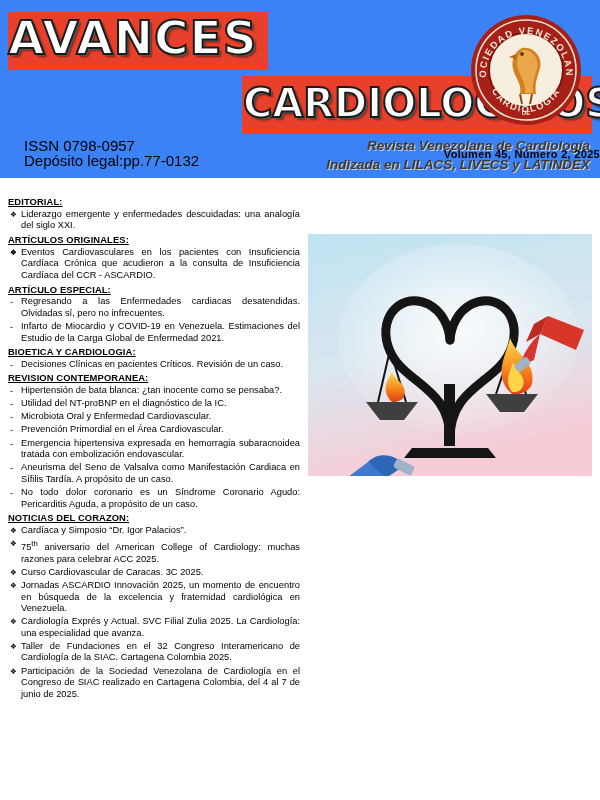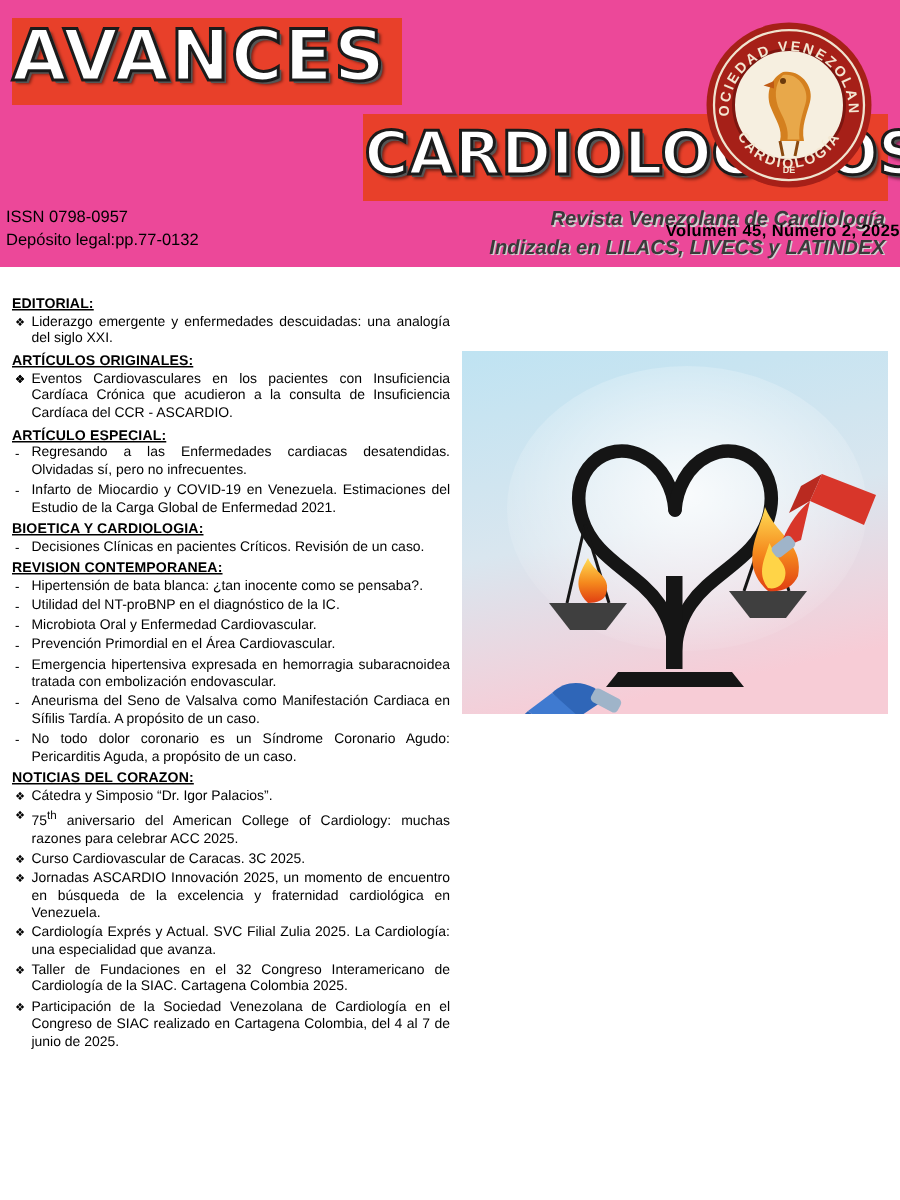--- a/index.html
+++ b/index.html
@@ -13,21 +13,21 @@
     font-family: "Liberation Sans", sans-serif;
     color: #000000;
     overflow: hidden;
     position: relative;
   }
 
   
   .masthead {
     position: relative;
     height: 178px;
-    background: #ec4899;
+    background: #3b82f6;
   }
   .red-bar-top {
     position: absolute;
     left: 8px;
     top: 12px;
     width: 260px;
     height: 58px;
     background: #e8402a;
   }
   .red-bar-bottom {
@@ -67,23 +67,23 @@
     line-height: 58px;
     color: #ffffff;
     -webkit-text-stroke: 2px #1b1b1b;
     text-shadow:
        2px 2px 0 #555,
        3px 3px 2px rgba(0,0,0,.45);
     white-space: nowrap;
   }
   .issn-block {
     position: absolute;
-    left: 4px;
+    left: 24px;
     top: 138px;
-    font-size: 11px;
+    font-size: 15px;
     line-height: 15px;
     color: #000;
   }
   .subtitle-block {
     position: absolute;
     right: 10px;
     top: 136px;
     text-align: right;
     font-family: "Liberation Sans", sans-serif;
     font-weight: bold;
@@ -217,21 +217,21 @@
         <li><span class="bullet">-</span><span>Microbiota Oral y Enfermedad Cardiovascular.</span></li>
         <li><span class="bullet">-</span><span>Prevención Primordial en el Área Cardiovascular.</span></li>
       </ul>
       <ul class="items dash">
         <li><span class="bullet">-</span><span>Emergencia hipertensiva expresada en hemorragia subaracnoidea tratada con embolización endovascular.</span></li>
         <li><span class="bullet">-</span><span>Aneurisma del Seno de Valsalva como Manifestación Cardiaca en Sífilis Tardía. A propósito de un caso.</span></li>
         <li><span class="bullet">-</span><span>No todo dolor coronario es un Síndrome Coronario Agudo: Pericarditis Aguda, a propósito de un caso.</span></li>
       </ul>
       <div class="sect-head">NOTICIAS DEL CORAZON:</div>
       <ul class="items">
-        <li><span class="bullet">❖</span><span>Cátedra y Simposio “Dr. Igor Palacios”.</span></li>
+        <li><span class="bullet">❖</span><span>Cardíaca y Simposio “Dr. Igor Palacios”.</span></li>
         <li><span class="bullet">❖</span><span>75<sup>th</sup> aniversario del American College of Cardiology: muchas razones para celebrar ACC 2025.</span></li>
         <li><span class="bullet">❖</span><span>Curso Cardiovascular de Caracas. 3C 2025.</span></li>
         <li><span class="bullet">❖</span><span>Jornadas ASCARDIO Innovación 2025, un momento de encuentro en búsqueda de la excelencia y fraternidad cardiológica en Venezuela.</span></li>
         <li><span class="bullet">❖</span><span>Cardiología Exprés y Actual. SVC Filial Zulia 2025.  La Cardiología: una especialidad que avanza.</span></li>
         <li><span class="bullet">❖</span><span>Taller de Fundaciones en el 32 Congreso Interamericano de Cardiología de la SIAC. Cartagena Colombia 2025.</span></li>
         <li><span class="bullet">❖</span><span>Participación de la Sociedad Venezolana de Cardiología en el Congreso de SIAC realizado en Cartagena Colombia, del 4 al 7 de junio de 2025.</span></li>
       </ul>
     </div>
 
   <div class="art">

